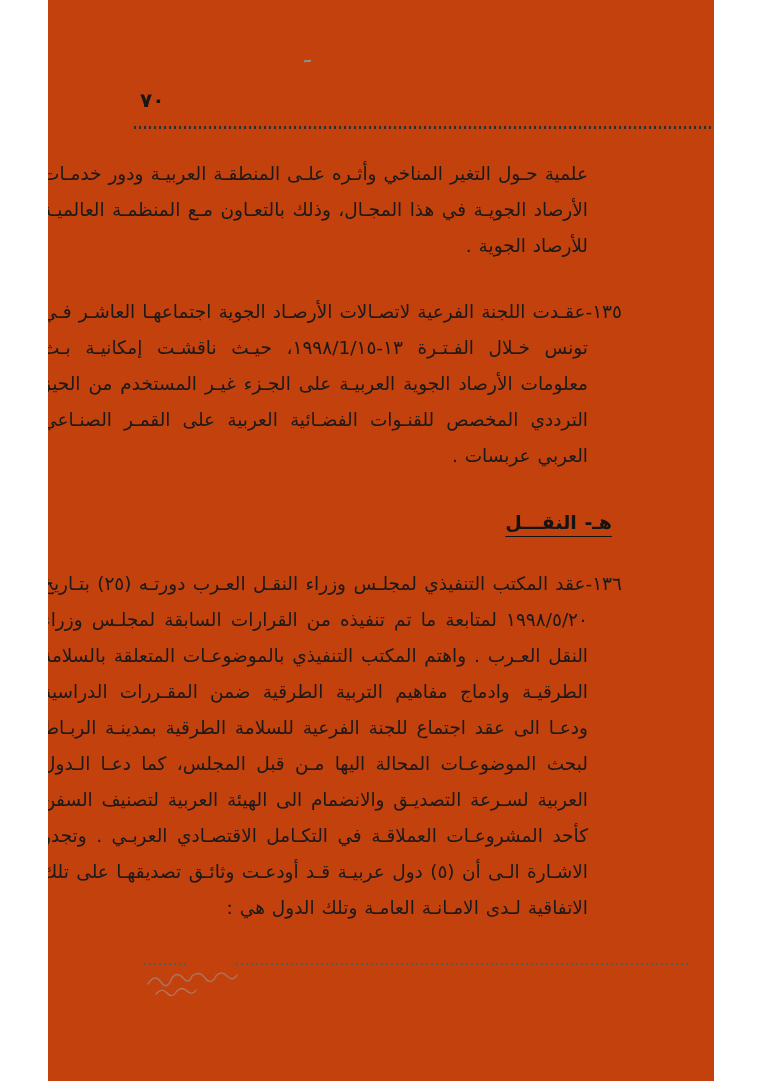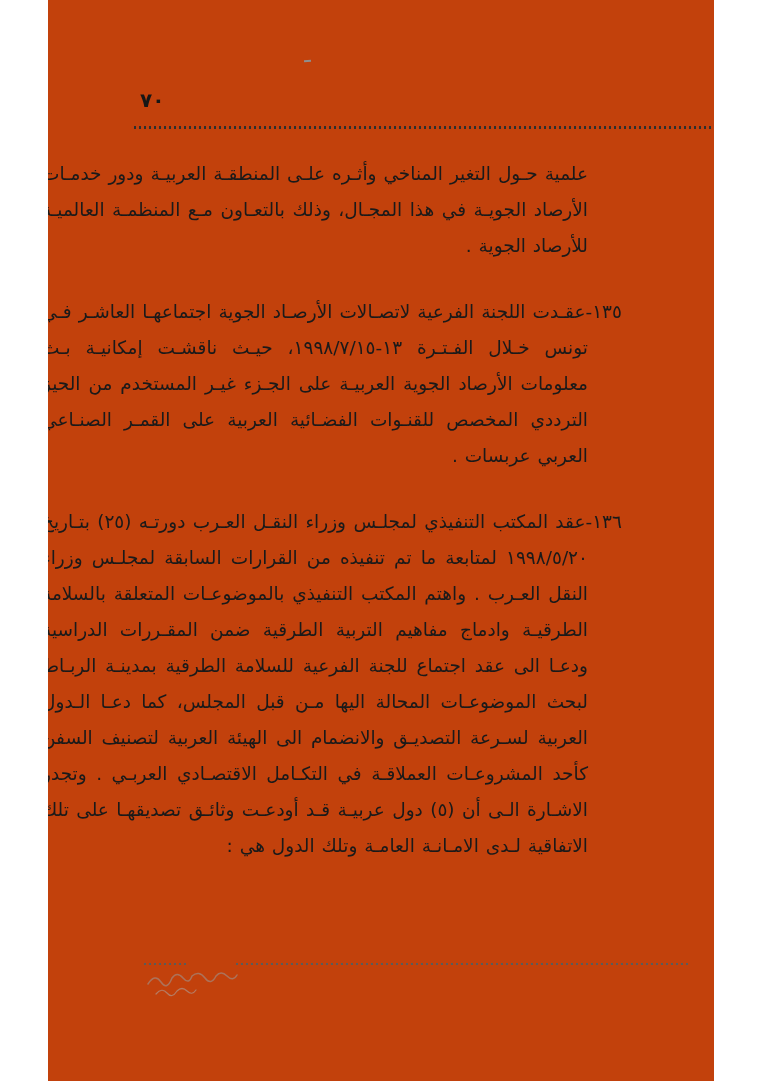--- a/index.html
+++ b/index.html
@@ -109,22 +109,23 @@
   <div class="speck"></div>
 
   <div class="page-number">٧٠</div>
 
   <div class="header-rule"></div>
 
   <div class="body-text">
 
     <p class="para cont">علمية حـول التغير المناخي وأثـره علـى المنطقـة العربيـة ودور خدمـات الأرصاد الجويـة في هذا المجـال، وذلك بالتعـاون مـع المنظمـة العالميـة للأرصاد الجوية .</p>
 
-    <p class="para item"><span class="num">١٣٥-</span><span>عقـدت اللجنة الفرعية لاتصـالات الأرصـاد الجوية اجتماعهـا العاشـر فـي تونس خـلال الفـتـرة ١٣-١٩٩٨/٧/١٥، حيـث ناقشـت إمكانيـة بـث معلومات الأرصاد الجوية العربيـة على الجـزء غيـر المستخدم من الحيز الترددي المخصص للقنـوات الفضـائية العربية على القمـر الصنـاعي العربي عربسات .</span></p>
+    <p class="para item"><span class="num">١٣٥-</span><span>عقـدت اللجنة الفرعية لاتصـالات الأرصـاد الجوية اجتماعهـا العاشـر فـي تونس خـلال الفـتـرة ١٣-١٩٩٨/1/١٥، حيـث ناقشـت إمكانيـة بـث معلومات الأرصاد الجوية العربيـة على الجـزء غيـر المستخدم من الحيز الترددي المخصص للقنـوات الفضـائية العربية على القمـر الصنـاعي العربي عربسات .</span></p>
 
+    <h2 class="heading">هـ- النقـــل</h2>
 
     <p class="para item"><span class="num">١٣٦-</span><span>عقد المكتب التنفيذي لمجلـس وزراء النقـل العـرب دورتـه (٢٥) بتـاريخ ١٩٩٨/٥/٢٠ لمتابعة ما تم تنفيذه من القرارات السابقة لمجلـس وزراء النقل العـرب . واهتم المكتب التنفيذي بالموضوعـات المتعلقة بالسلامة الطرقيـة وادماج مفاهيم التربية الطرقية ضمن المقـررات الدراسية ودعـا الى عقد اجتماع للجنة الفرعية للسلامة الطرقية بمدينـة الربـاط لبحث الموضوعـات المحالة اليها مـن قبل المجلس، كما دعـا الـدول العربية لسـرعة التصديـق والانضمام الى الهيئة العربية لتصنيف السفن كأحد المشروعـات العملاقـة في التكـامل الاقتصـادي العربـي . وتجدر الاشـارة الـى أن (٥) دول عربيـة قـد أودعـت وثائـق تصديقهـا على تلك الاتفاقية لـدى الامـانـة العامـة وتلك الدول هي :</span></p>
 
   </div>
 
   <div class="footer-dots short"></div>
   <div class="footer-dots long"></div>
 
   <svg class="handwriting" viewBox="0 0 120 36" xmlns="http://www.w3.org/2000/svg">
     <path d="M6 18 q7 -11 13 -2 t11 -4 q5 -7 11 0 t9 -2 q7 -6 13 2 t11 -2 q5 -6 11 0 t10 -1" fill="none" stroke="#9b9b9b" stroke-width="1.5" stroke-linecap="round"></path>

